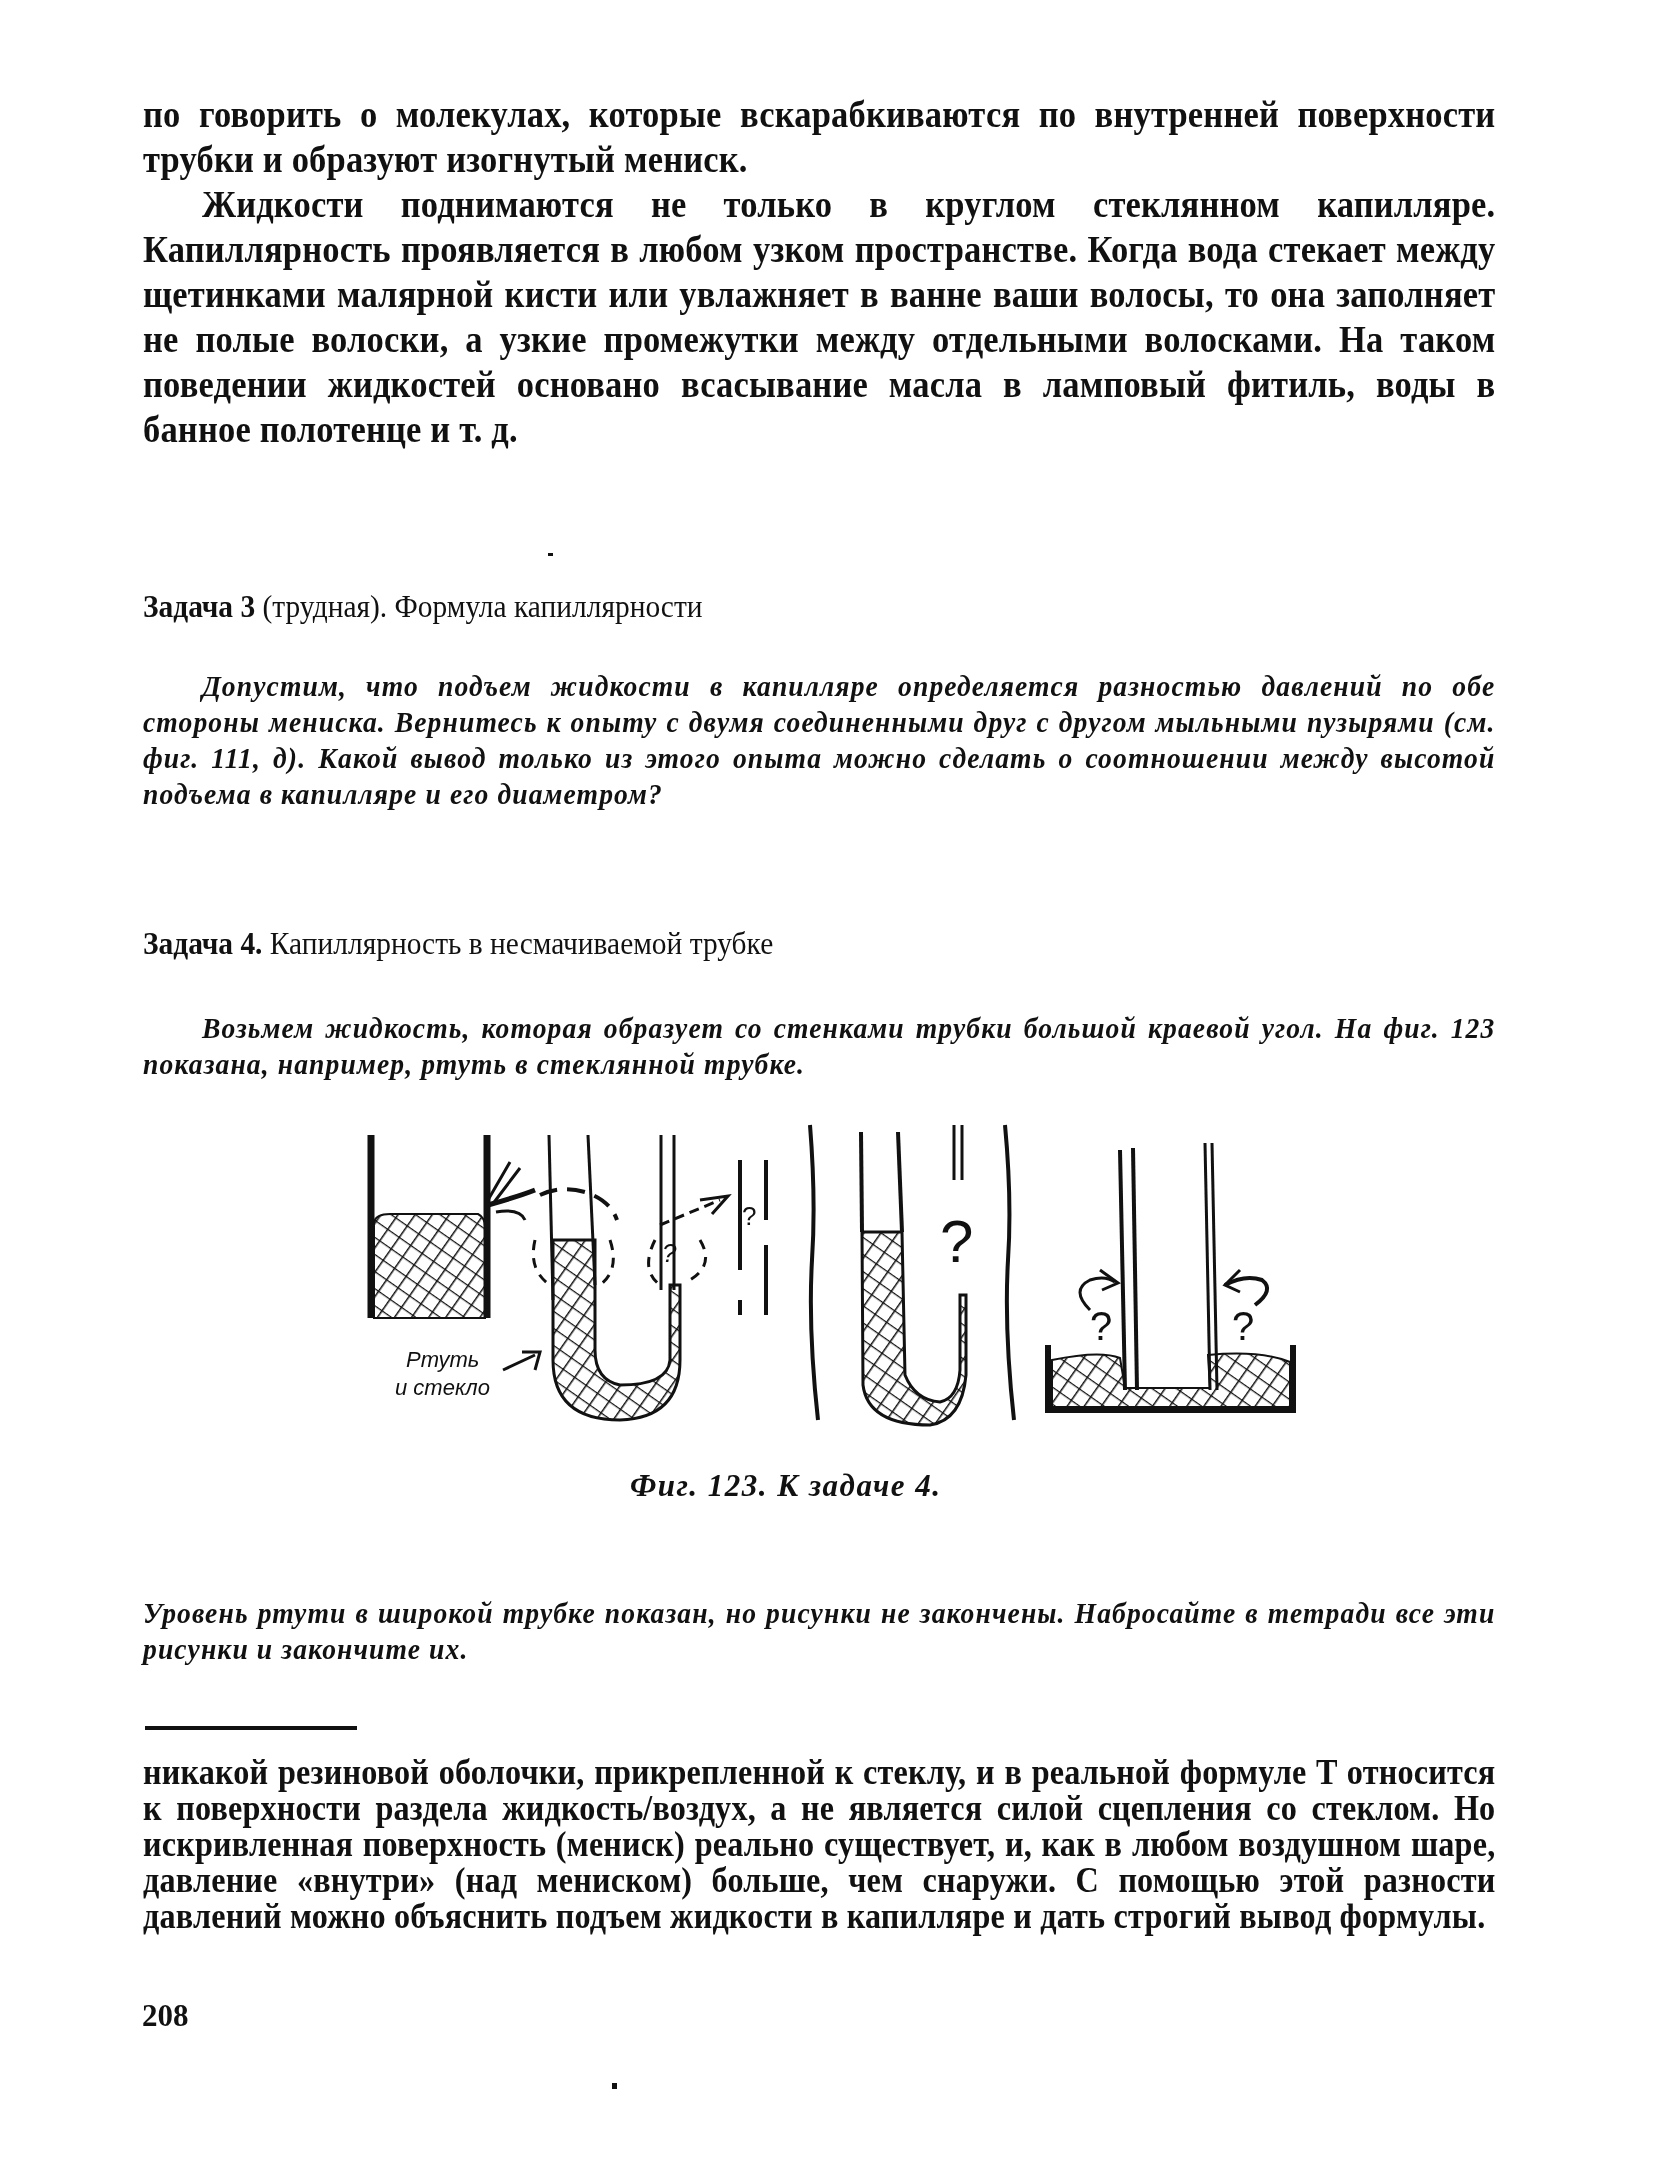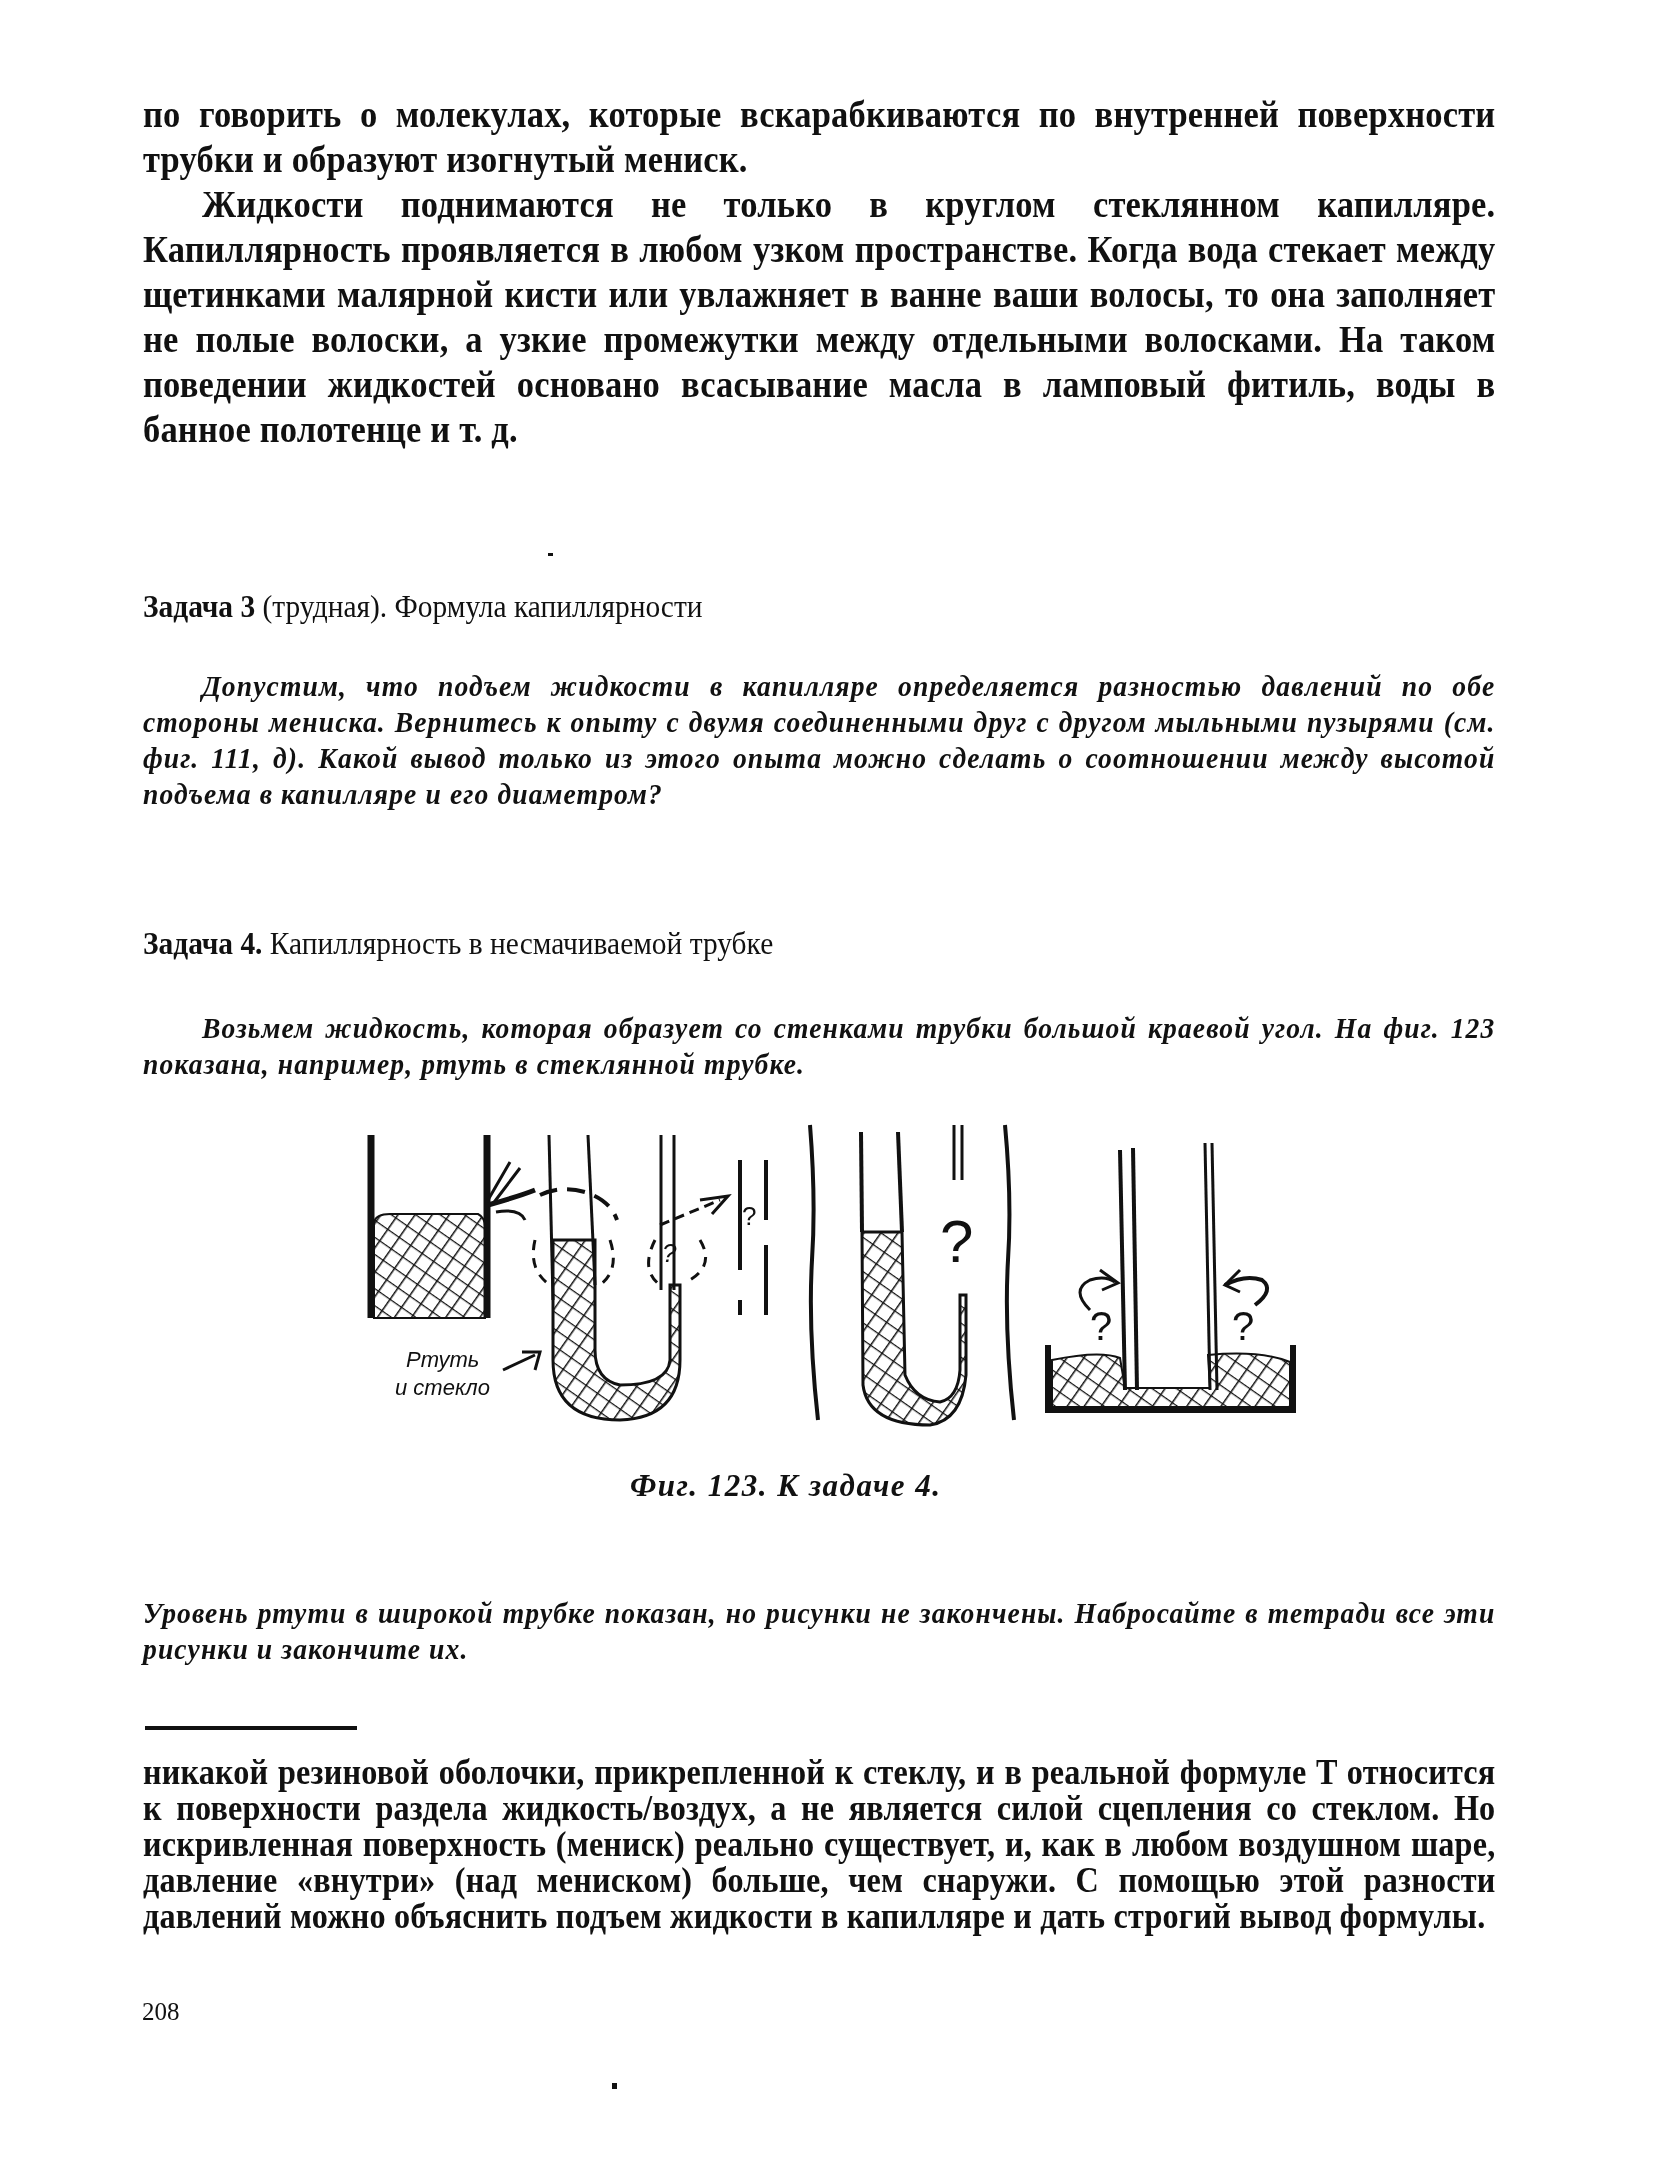--- a/index.html
+++ b/index.html
@@ -22,21 +22,21 @@
   .italic {
     font-style: italic; font-weight: 700; font-size: 30px; line-height: 36px;
     text-align: justify; text-align-last: left; margin: 0; letter-spacing: 1.2px;
     transform: scaleX(0.92); transform-origin: left top; width: 1470px;
   }
   .caption {
     font-style: italic; font-weight: 700; font-size: 31px; letter-spacing: 1.5px;
     position: absolute; left: 630px; top: 1468px; white-space: nowrap; text-align: right;
   }
   .footnote-rule { position: absolute; left: 145px; top: 1726px; width: 212px; height: 4px; background: #111; }
-  .page-number { position: absolute; left: 142px; top: 1998px; font-size: 25px; font-weight: 400; }
+  .page-number { position: absolute; left: 142px; top: 1998px; font-size: 31px; font-weight: 700; }
   .speck { position: absolute; background: #111; }
   svg { position: absolute; }
 </style>
 </head>
 <body>
 
 <div class="page">
   <p class="para" style="position:absolute; top:92px; left:0;">по говорить о молекулах, которые вскарабкиваются по внутренней поверхности трубки и образуют изогнутый мениск.</p>
   <p class="para indent" style="position:absolute; top:182px; left:0;">Жидкости поднимаются не только в круглом стеклянном капилляре. Капиллярность проявляется в любом узком пространстве. Когда вода стекает между щетинками малярной кисти или увлажняет в ванне ваши волосы, то она заполняет не полые волоски, а узкие промежутки между отдельными волосками. На таком поведении жидкостей основано всасывание масла в ламповый фитиль, воды в банное полотенце и т. д.</p>
 </div>

